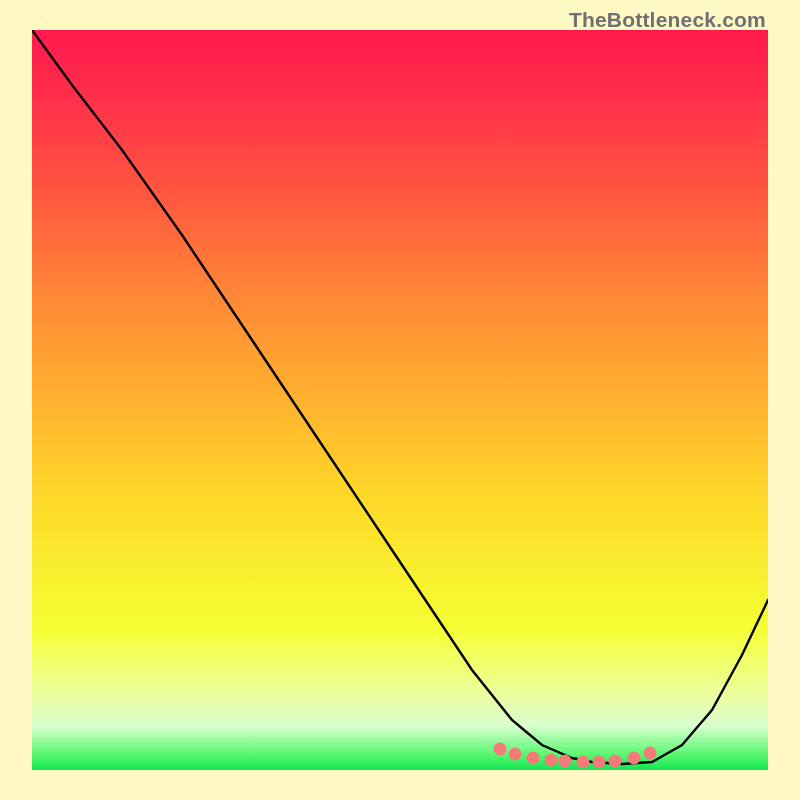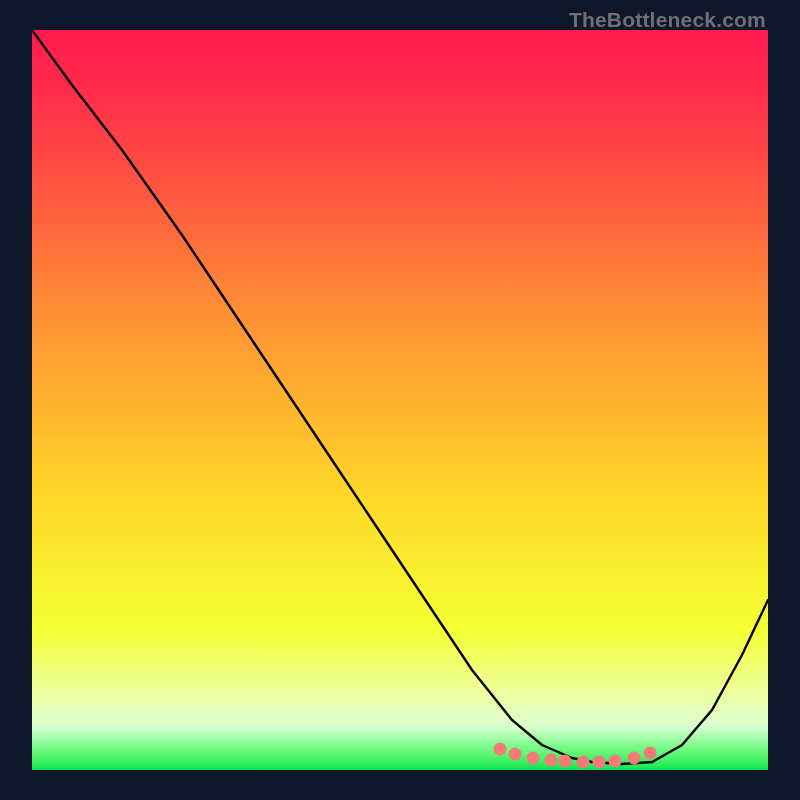--- a/index.html
+++ b/index.html
@@ -10,21 +10,21 @@
     background: #000;
     overflow: hidden;
     font-family: Arial, Helvetica, sans-serif;
   }
   .frame {
     position: absolute;
     left: 0;
     top: 0;
     width: 800px;
     height: 800px;
-    background: #0f172a;
+    background: #fef9c3;
   }
   .plot-area {
     position: absolute;
     left: 32px;
     top: 30px;
     width: 736px;
     height: 740px;
     overflow: hidden;
   }
   .gradient-bg {

